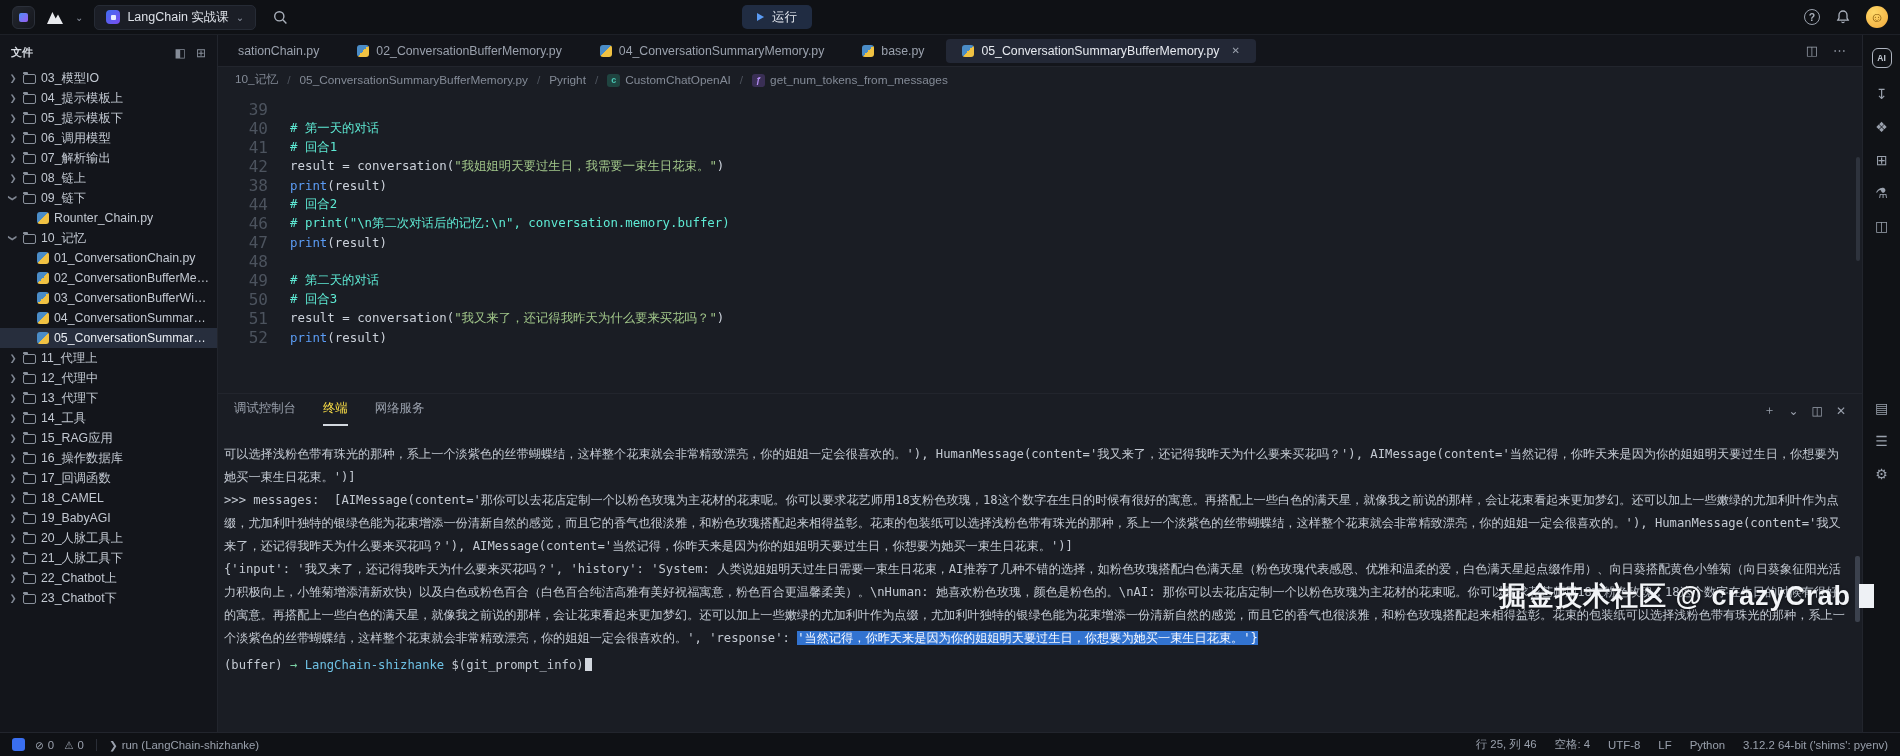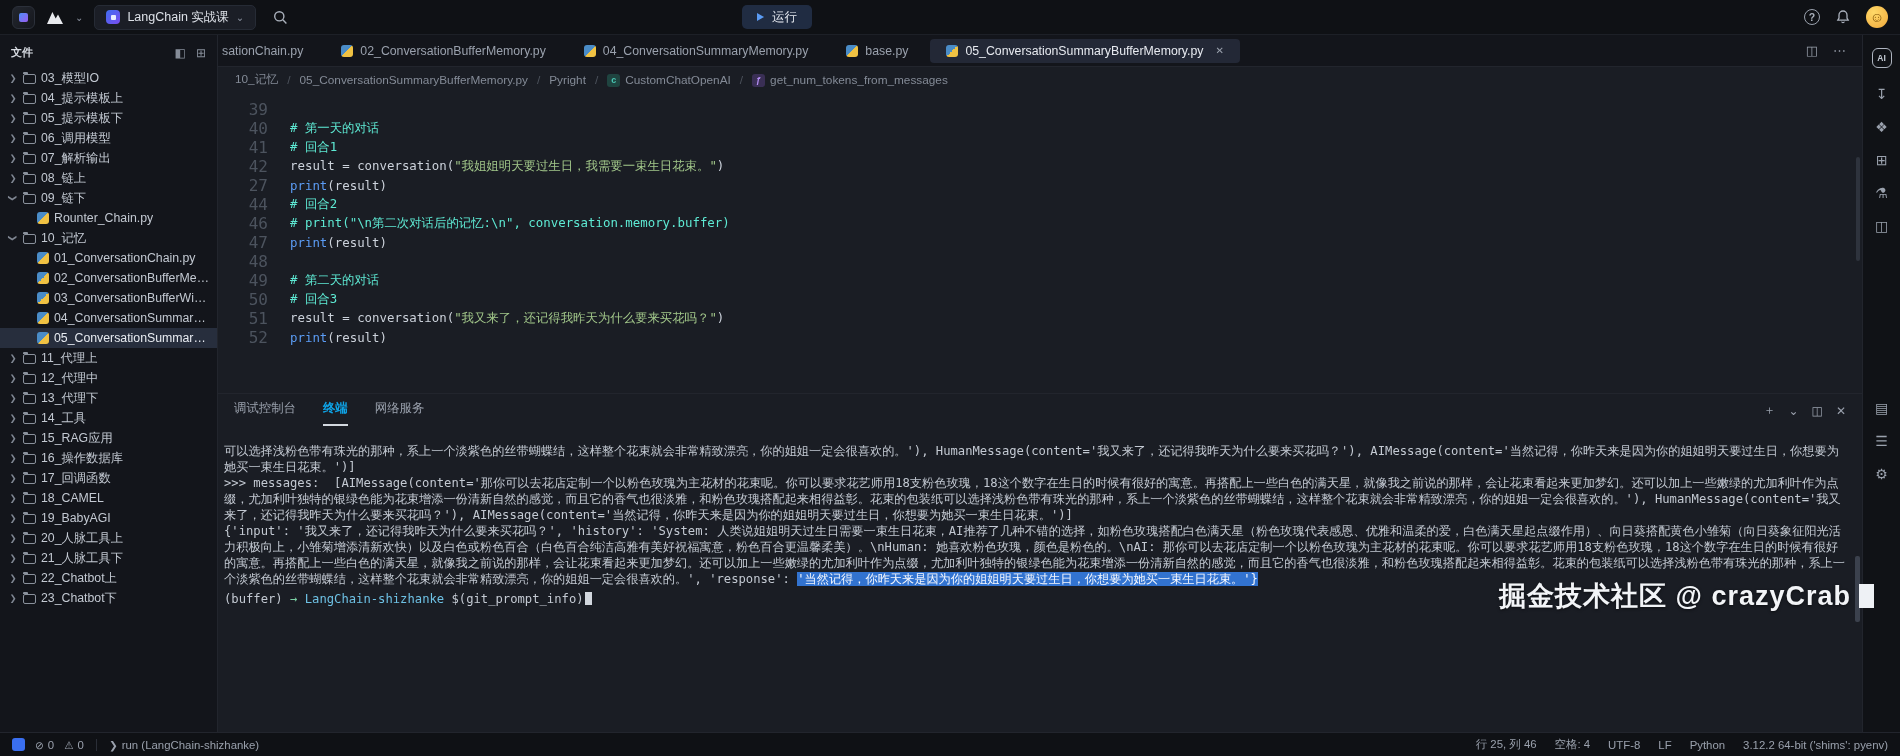--- a/index.html
+++ b/index.html
@@ -41,21 +41,21 @@
   .folder-ic{width:13px;height:10px;flex:0 0 13px;border:1.2px solid #8a919c;border-radius:2px;position:relative;margin-top:2px}
   .folder-ic::before{content:"";position:absolute;top:-3.4px;left:-1.2px;width:5px;height:2px;background:#8a919c;border-radius:1px 1px 0 0}
   .py-ic{width:12px;height:12px;flex:0 0 12px;border-radius:3px;background:linear-gradient(135deg,#4a8cc7 0 50%,#f0c243 50% 100%)}
   .tree-label{overflow:hidden;text-overflow:ellipsis}
 
   
   .center{flex:1;display:flex;flex-direction:column;min-width:0;background:#1a1d24}
   .tabstrip{height:32px;flex:0 0 32px;background:#13151b;display:flex;align-items:center;border-bottom:1px solid #22252d;padding-right:6px}
   .tabs-scroll{display:flex;align-items:center;height:100%;overflow:hidden;flex:1}
   .tab{display:flex;align-items:center;gap:7px;padding:0 16px;height:24px;margin:0 3px;border-radius:4px;font-size:12.3px;color:#9aa1ad;cursor:pointer;white-space:nowrap}
-  .tab.first{margin-left:0;padding-left:4px}
+  .tab.first{margin-left:16px;padding-left:4px}
   .tab.active{background:#232836;color:#e7eaf0}
   .tab-close{font-size:10px;color:#9aa1ad;margin-left:5px}
   .strip-actions{display:flex;gap:15px;color:#9aa1ad;font-size:13px;padding:0 10px}
   .strip-actions span{cursor:pointer}
 
   .crumbs{height:26px;flex:0 0 26px;display:flex;align-items:center;gap:9px;padding:0 17px;font-size:11.8px;color:#848b97;background:#1a1d24}
   .crumb{display:flex;align-items:center;gap:5px;cursor:pointer}
   .crumb-sep{color:#4d535d}
   .crumb-ic{width:13px;height:13px;border-radius:3px;font-size:9px;display:flex;align-items:center;justify-content:center;font-weight:bold}
   .crumb-ic.class{background:#1f4440;color:#49c7b3}
@@ -68,24 +68,24 @@
   .seg-code{color:#ccd2db}
   .seg-comment{color:#5eead4}
   .seg-string{color:#a2c78a}
   .seg-keyword{color:#5b9cf5}
   .editor-thumb{position:absolute;right:2px;top:64px;width:4px;height:104px;border-radius:2px;background:#2e333d}
 
   
   .panel{flex:0 0 339px;display:flex;flex-direction:column;border-top:1px solid #22252d;background:#1a1d24;min-height:0}
   .panel-head{height:32px;flex:0 0 32px;display:flex;align-items:flex-end;padding:0 16px;gap:27px}
   .panel-tab{font-size:12.4px;color:#9aa1ad;padding-bottom:7px;cursor:pointer;border-bottom:2px solid transparent}
-  .panel-tab.active{color:#0ea5e9;border-bottom-color:#d3d8df;font-weight:bold}
+  .panel-tab.active{color:#fde047;border-bottom-color:#d3d8df;font-weight:normal}
   .panel-actions{margin-left:auto;display:flex;align-items:center;gap:13px;color:#9aa1ad;font-size:12px;padding-bottom:7px}
   .panel-actions span{cursor:pointer}
-  .term{flex:1;position:relative;overflow:hidden;padding:17px 14px 0 6px;font-family:"DejaVu Sans Mono",monospace;font-size:12.2px;line-height:16px;color:#c3c9d2;min-height:0}
+  .term{flex:1;position:relative;overflow:hidden;padding:17px 14px 0 6px;font-family:"DejaVu Sans Mono",monospace;font-size:12.2px;line-height:23px;color:#c3c9d2;min-height:0}
   .term-line{white-space:pre-wrap;word-break:break-all}
   .term-line.prompt{margin-top:4px}
   .tseg-selection{background:#3273d0;color:#f4f7fd}
   .tseg-arrow{color:#7bd0a4}
   .tseg-dir{color:#6ec1e4}
   .tseg-cursor{display:inline-block;width:7px;height:13px;background:#d2d7de;vertical-align:-2px;margin-left:1px}
   .term-thumb{position:absolute;right:2px;top:130px;width:5px;height:66px;border-radius:2px;background:#3b414d}
 
   
   .rightbar{width:38px;flex:0 0 38px;background:#101216;border-left:1px solid #22252d;display:flex;flex-direction:column;align-items:center;padding-top:13px}
@@ -357,21 +357,21 @@
             <span class="crumb-ic func">ƒ</span>
             <span>get_num_tokens_from_messages</span>
           </span>
         </div>
       <div class="editor">
         <div>
             <div class="code-line"><span class="gutter">39</span><span class="code"></span></div>
             <div class="code-line"><span class="gutter">40</span><span class="code"><span class="seg-comment"># 第一天的对话</span></span></div>
             <div class="code-line"><span class="gutter">41</span><span class="code"><span class="seg-comment"># 回合1</span></span></div>
             <div class="code-line"><span class="gutter">42</span><span class="code"><span class="seg-code">result = conversation(</span><span class="seg-string">"我姐姐明天要过生日，我需要一束生日花束。"</span><span class="seg-code">)</span></span></div>
-            <div class="code-line"><span class="gutter">27</span><span class="code"><span class="seg-keyword">print</span><span class="seg-code">(result)</span></span></div>
+            <div class="code-line"><span class="gutter">38</span><span class="code"><span class="seg-keyword">print</span><span class="seg-code">(result)</span></span></div>
             <div class="code-line"><span class="gutter">44</span><span class="code"><span class="seg-comment"># 回合2</span></span></div>
             <div class="code-line"><span class="gutter">46</span><span class="code"><span class="seg-comment"># print("\n第二次对话后的记忆:\n", conversation.memory.buffer)</span></span></div>
             <div class="code-line"><span class="gutter">47</span><span class="code"><span class="seg-keyword">print</span><span class="seg-code">(result)</span></span></div>
             <div class="code-line"><span class="gutter">48</span><span class="code"></span></div>
             <div class="code-line"><span class="gutter">49</span><span class="code"><span class="seg-comment"># 第二天的对话</span></span></div>
             <div class="code-line"><span class="gutter">50</span><span class="code"><span class="seg-comment"># 回合3</span></span></div>
             <div class="code-line"><span class="gutter">51</span><span class="code"><span class="seg-code">result = conversation(</span><span class="seg-string">"我又来了，还记得我昨天为什么要来买花吗？"</span><span class="seg-code">)</span></span></div>
             <div class="code-line"><span class="gutter">52</span><span class="code"><span class="seg-keyword">print</span><span class="seg-code">(result)</span></span></div>
           </div>
         <div class="editor-thumb"></div>

